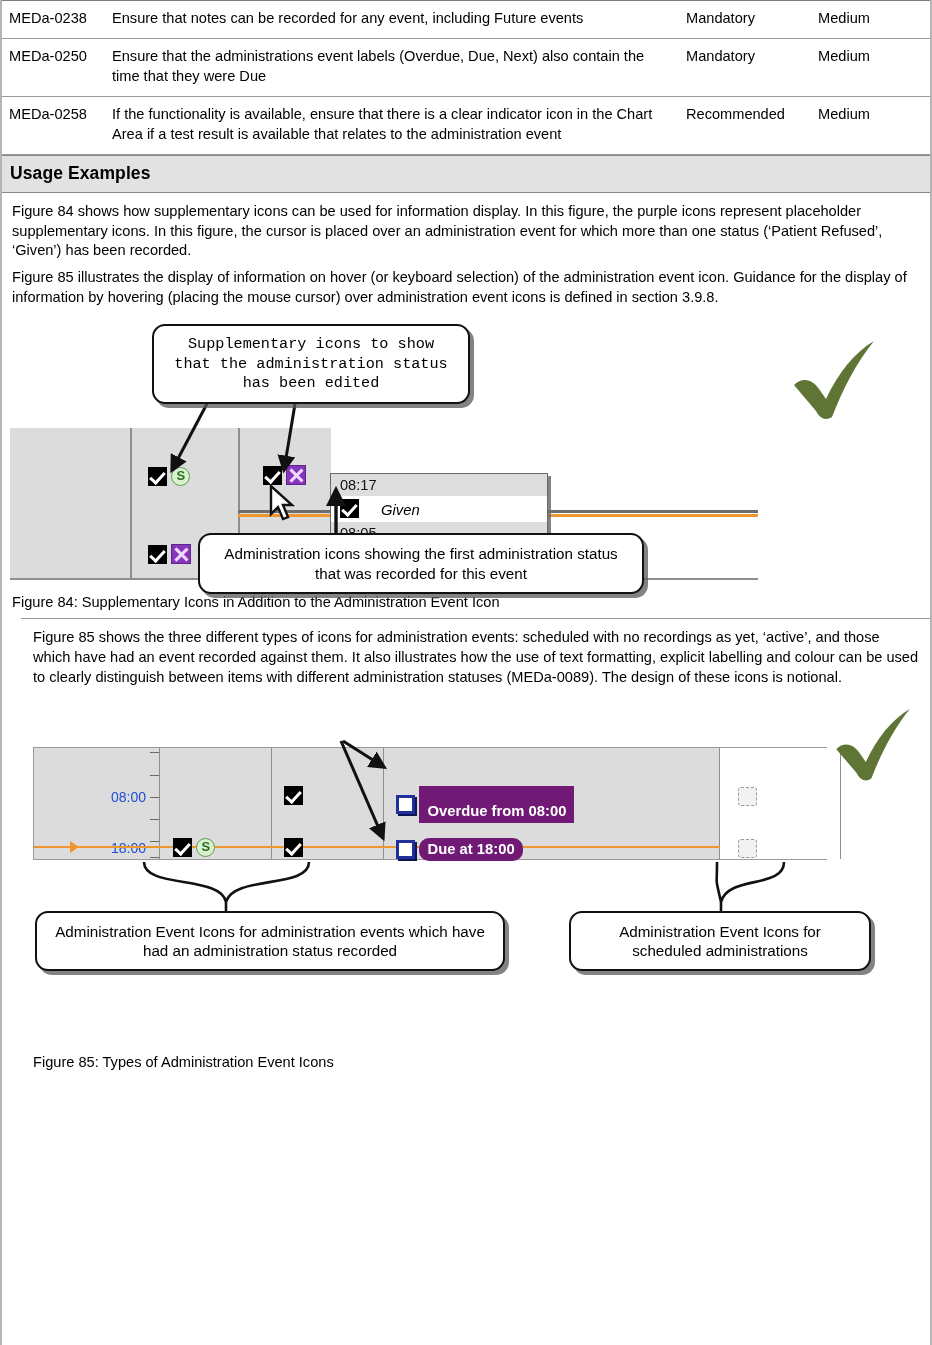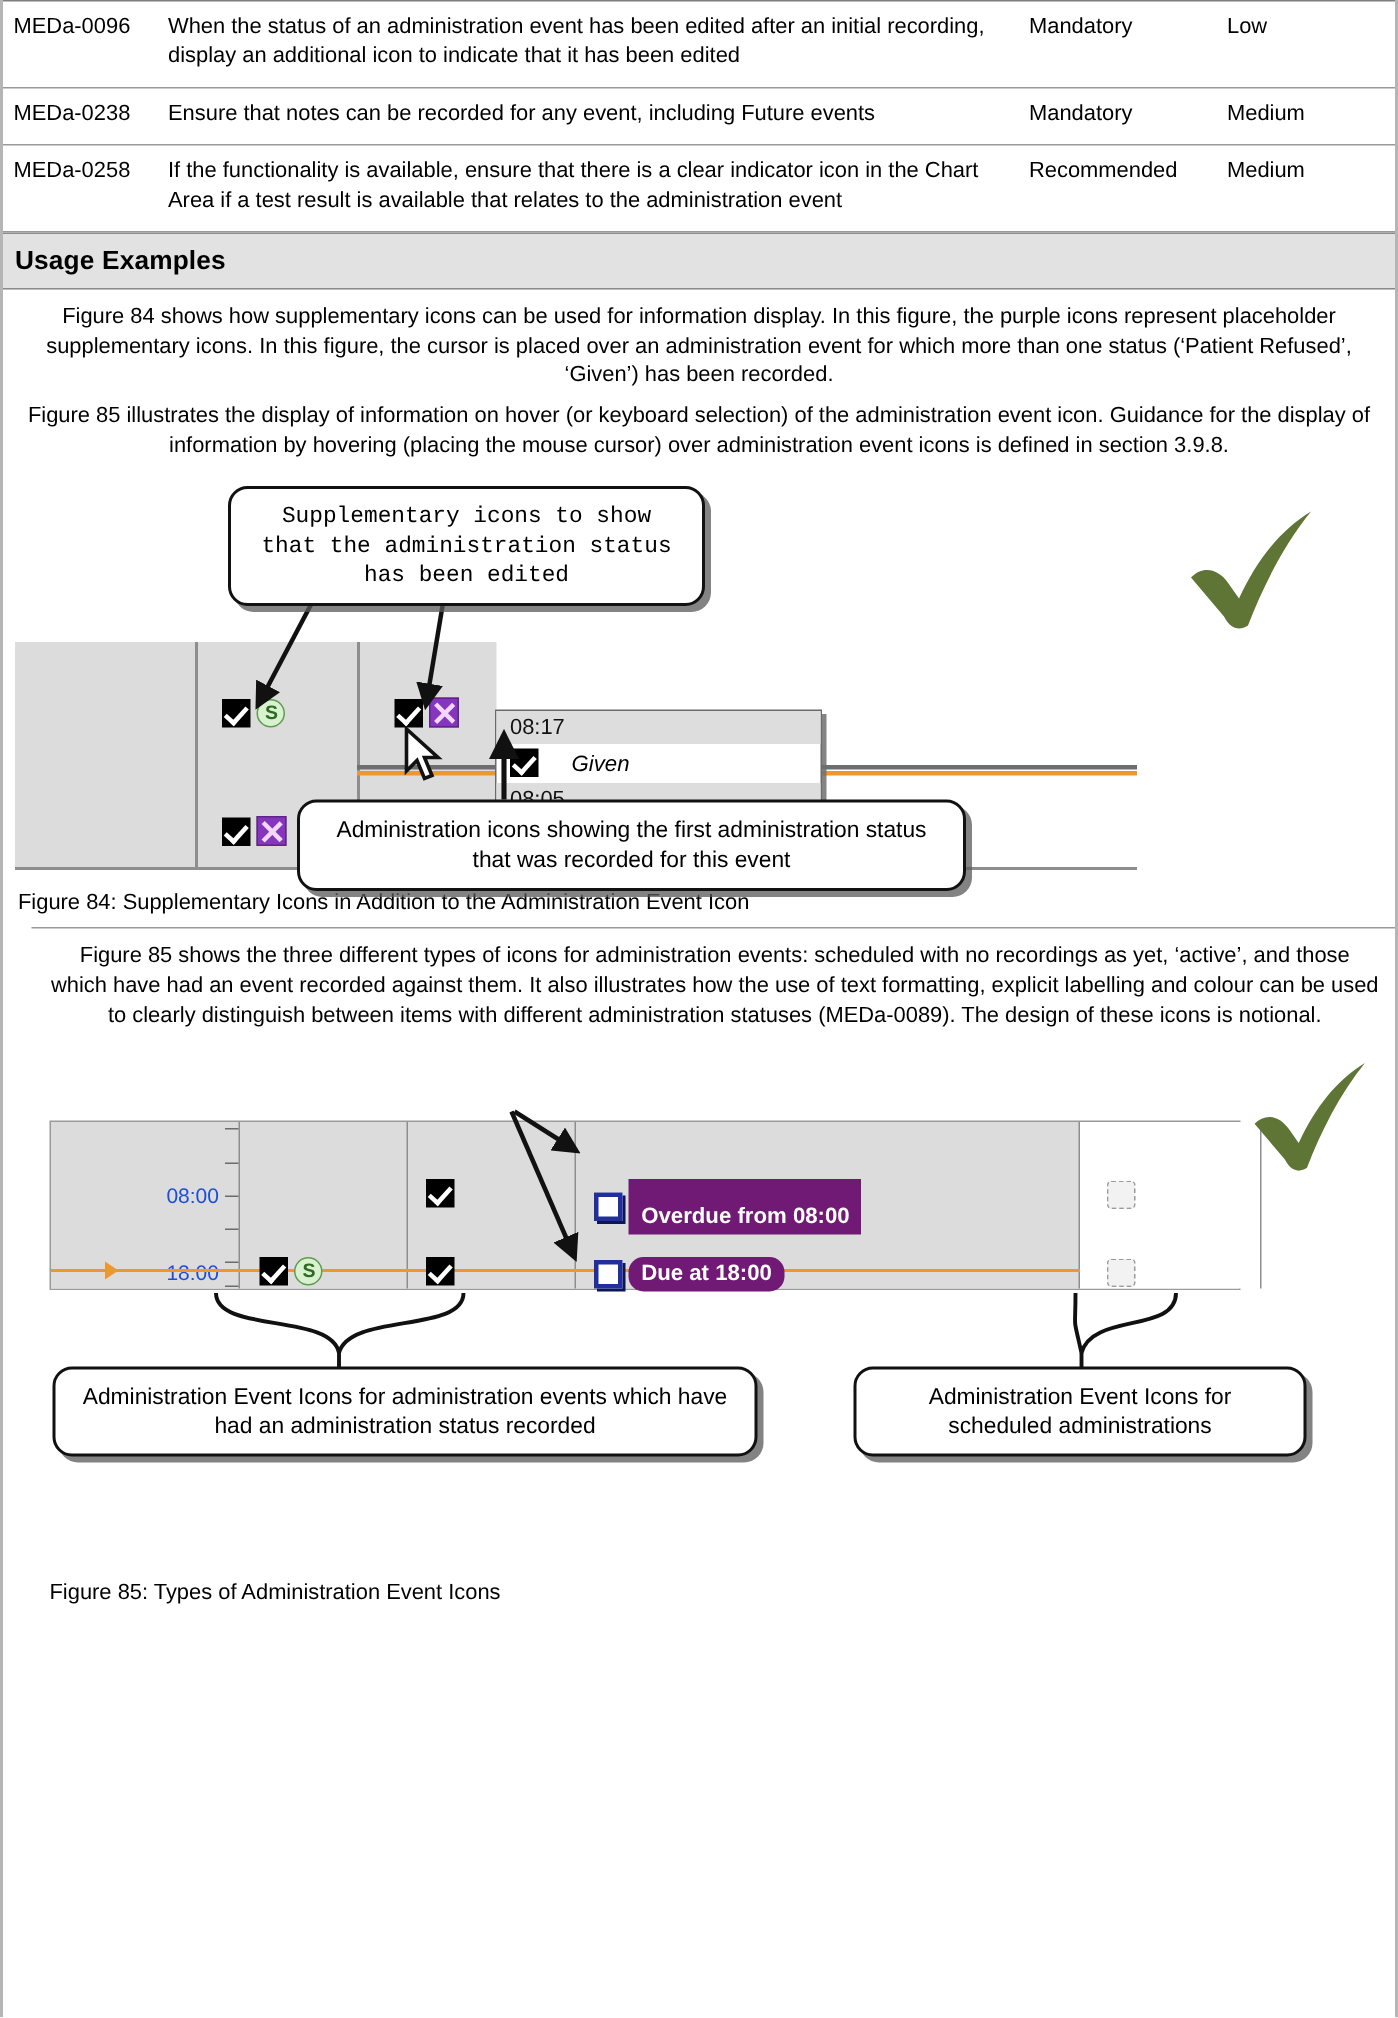--- a/index.html
+++ b/index.html
@@ -63,21 +63,21 @@
     letter-spacing: 0.1px;
   }
 
   
   .para-block { padding: 9px 12px 4px 12px; }
   .para {
     margin: 0 0 7px 0;
     font-size: 14.6px;
     line-height: 1.35;
     color: #000;
-    text-align: center;
+    text-align: left;
   }
 
   
   .figure-wrap { position: relative; }
   .fig-caption {
     font-size: 14.6px;
     color: #000;
     padding: 4px 12px 8px 12px;
   }
   .rule-top { border-top: 1.5px solid #9a9a9a; margin-left: 21px; }
@@ -328,28 +328,28 @@
   }
 </style>
 </head>
 <body>
 
 <div class="page">
 
   <table class="req-table">
     <tbody>
       <tr>
-        <td class="col-id">MEDa-0096</td>
-        <td class="col-text">When the status of an administration event has been edited after an initial recording, display an additional icon to indicate that it has been edited</td>
+        <td class="col-id">MEDa-0238</td>
+        <td class="col-text">Ensure that notes can be recorded for any event, including Future events</td>
         <td class="col-type">Mandatory</td>
-        <td class="col-prio">Low</td>
+        <td class="col-prio">Medium</td>
       </tr>
       <tr>
-        <td class="col-id">MEDa-0238</td>
-        <td class="col-text">Ensure that notes can be recorded for any event, including Future events</td>
+        <td class="col-id">MEDa-0250</td>
+        <td class="col-text">Ensure that the administrations event labels (Overdue, Due, Next) also contain the time that they were Due</td>
         <td class="col-type">Mandatory</td>
         <td class="col-prio">Medium</td>
       </tr>
       <tr>
         <td class="col-id">MEDa-0258</td>
         <td class="col-text">If the functionality is available, ensure that there is a clear indicator icon in the Chart Area if a test result is available that relates to the administration event</td>
         <td class="col-type">Recommended</td>
         <td class="col-prio">Medium</td>
       </tr>
     </tbody>

